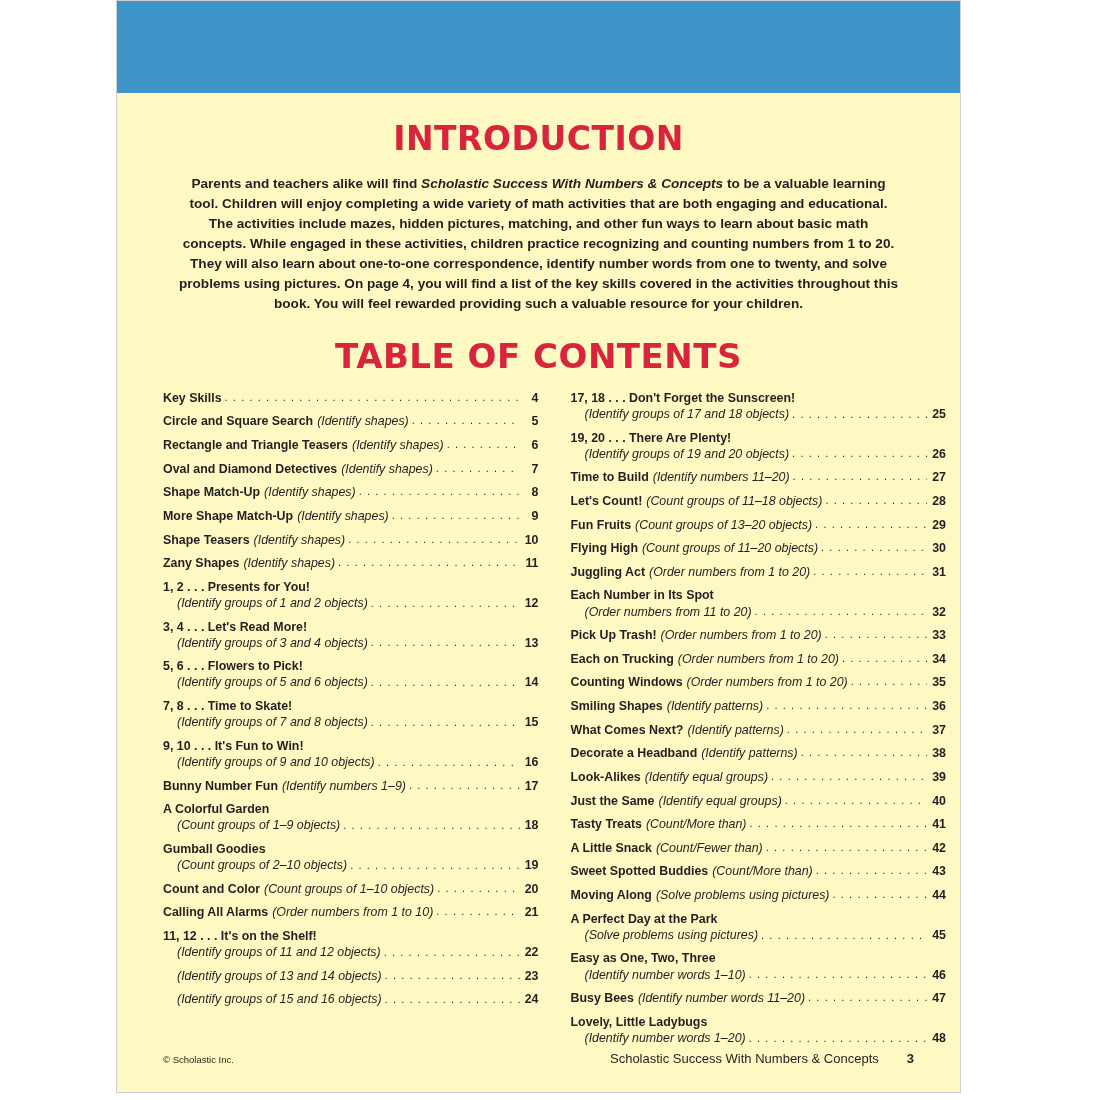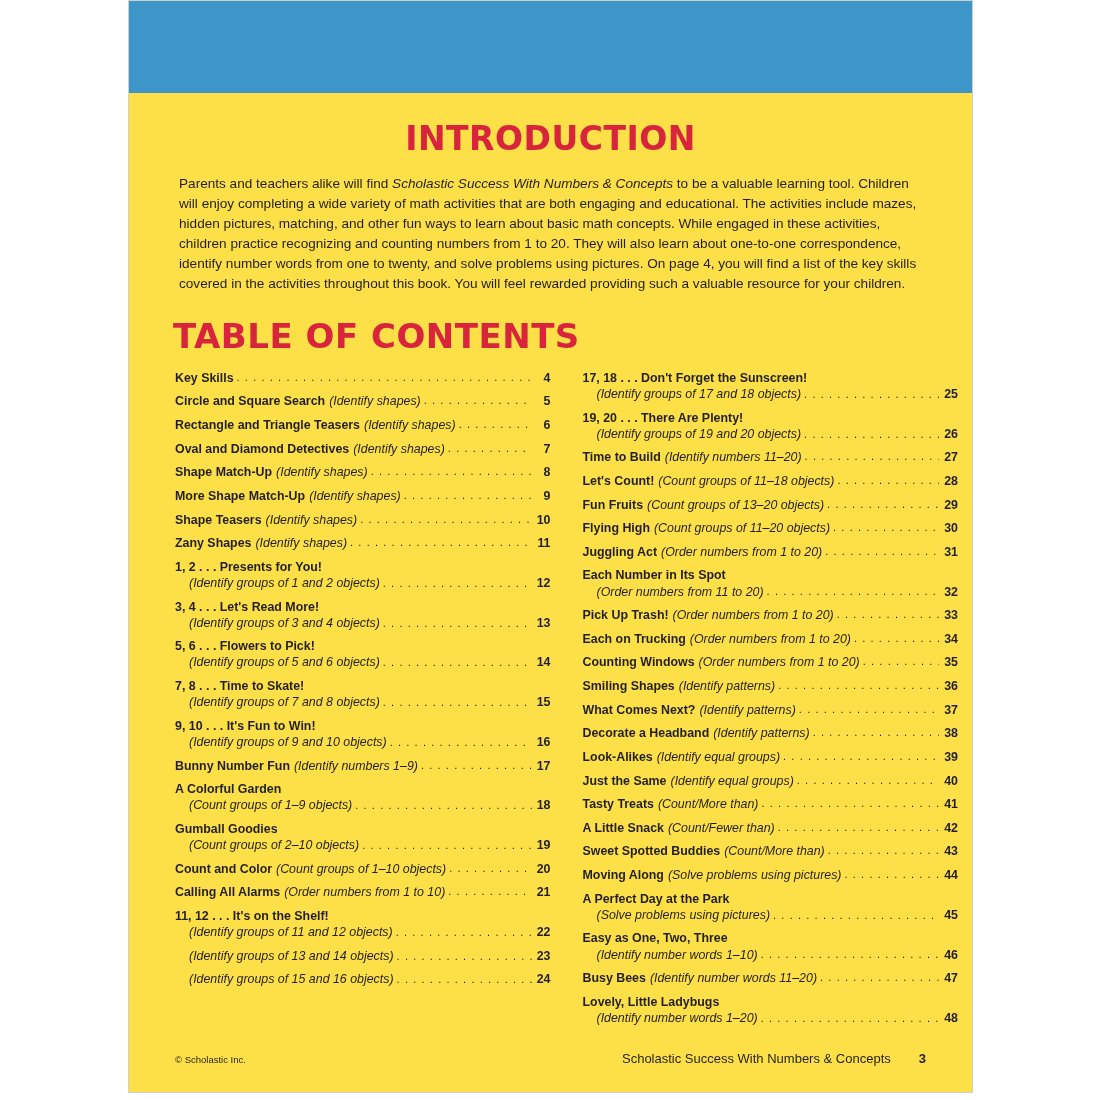--- a/index.html
+++ b/index.html
@@ -8,25 +8,25 @@
     background: #ffffff;
   }
   body {
     width: 1100px;
     height: 1100px;
     font-family: "Liberation Sans", sans-serif;
     overflow: hidden;
   }
   .page {
     position: absolute;
-    left: 128px;
+    left: 116px;
     top: 0px;
     width: 845px;
     height: 1093px;
-    background: #fde047;
+    background: #fef9c3;
     border: 1px solid #cfcfcf;
     box-sizing: border-box;
     overflow: hidden;
   }
   .top-band {
     height: 92px;
     background: #3e95c8;
     width: 100%;
   }
   .content {
@@ -40,28 +40,29 @@
     font-weight: bold;
     letter-spacing: 0.5px;
     margin-top: 26px;
     margin-bottom: 16px;
     font-family: "DejaVu Sans", sans-serif;
   }
   .intro-body {
     font-size: 13.6px;
     line-height: 1.47;
     color: #231f20;
-    text-align: left;
-    margin: 0 6px;
+    text-align: center;
+    margin: 0 16px;
+    font-weight: bold;
   }
   .intro-body i {
     font-style: italic;
   }
   .toc-title {
-    text-align: left;
+    text-align: center;
     color: #d8243c;
     font-size: 34px;
     font-weight: bold;
     letter-spacing: 0.5px;
     margin-top: 22px;
     margin-bottom: 14px;
     font-family: "DejaVu Sans", sans-serif;
   }
   .toc-cols {
     display: flex;

